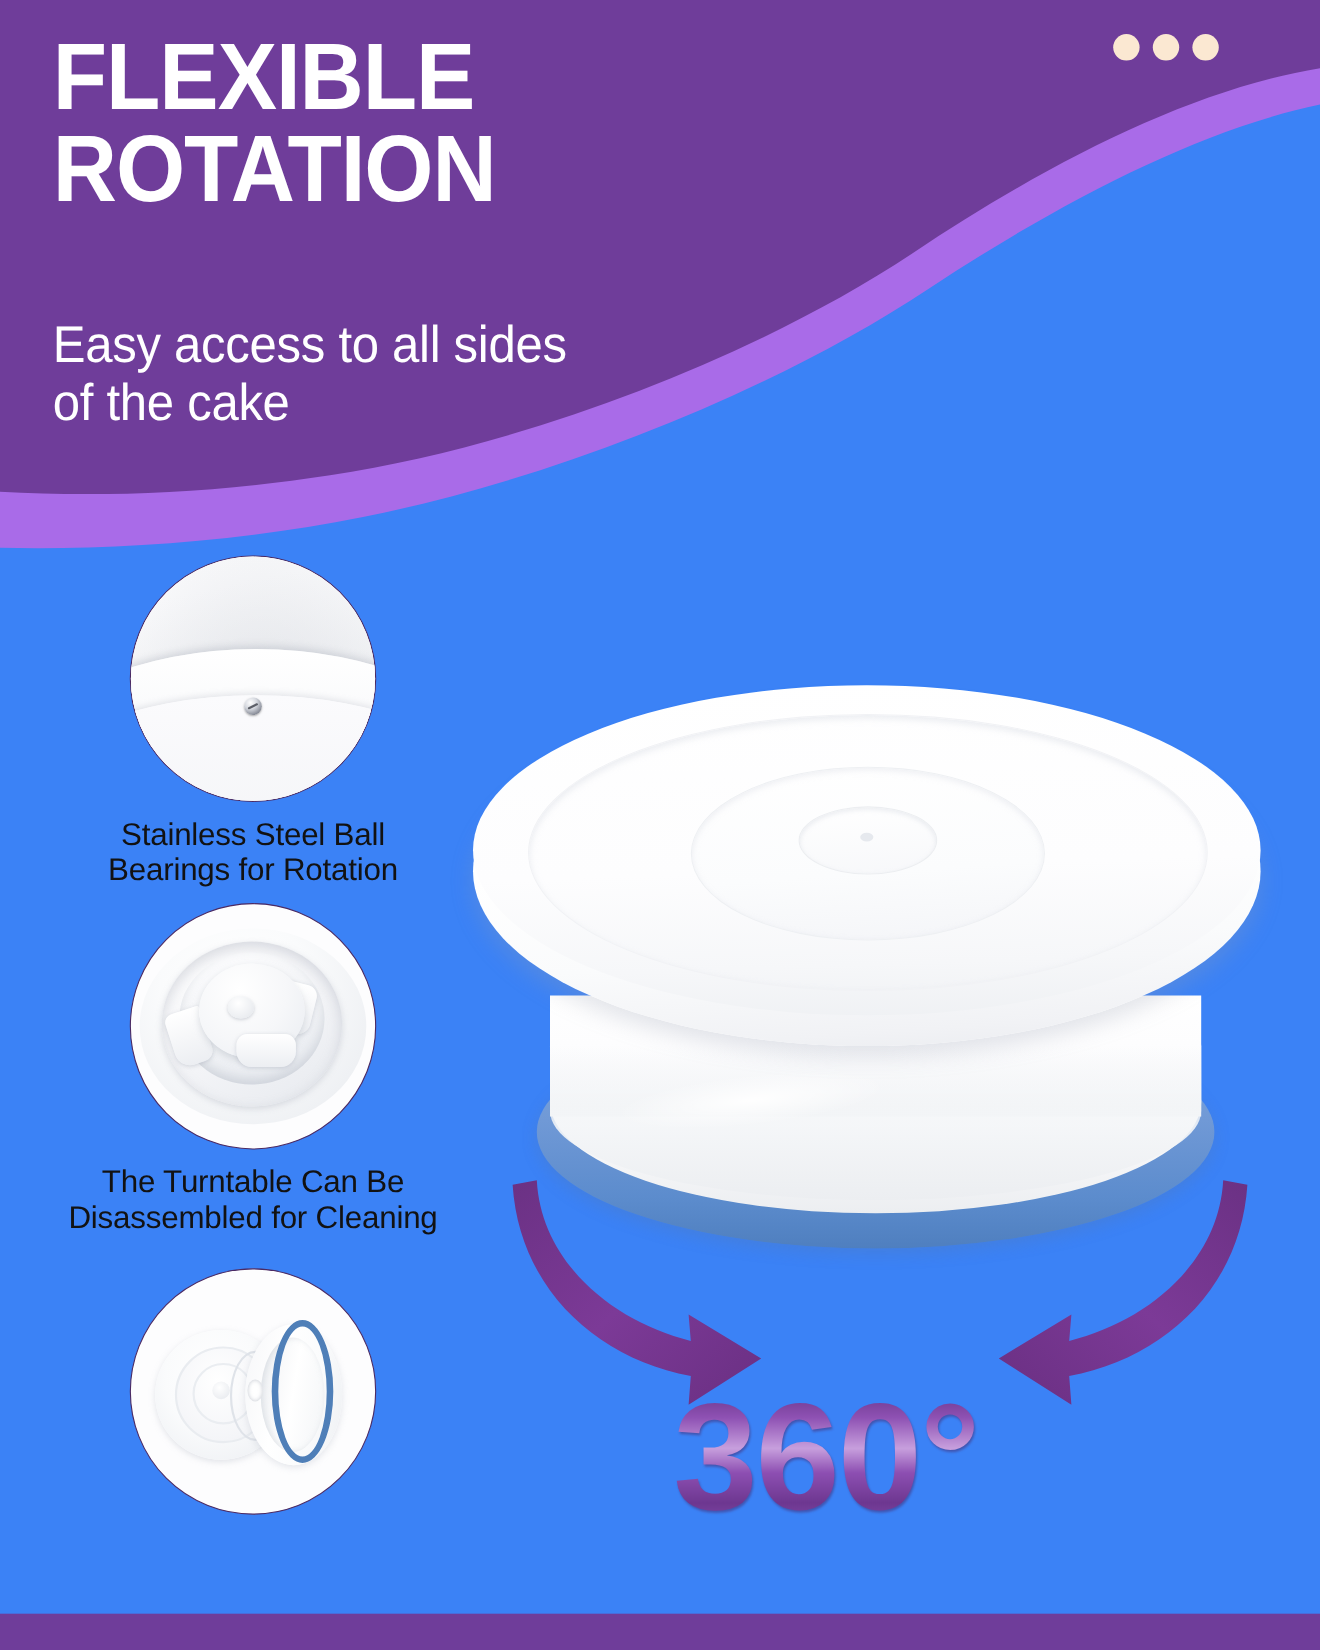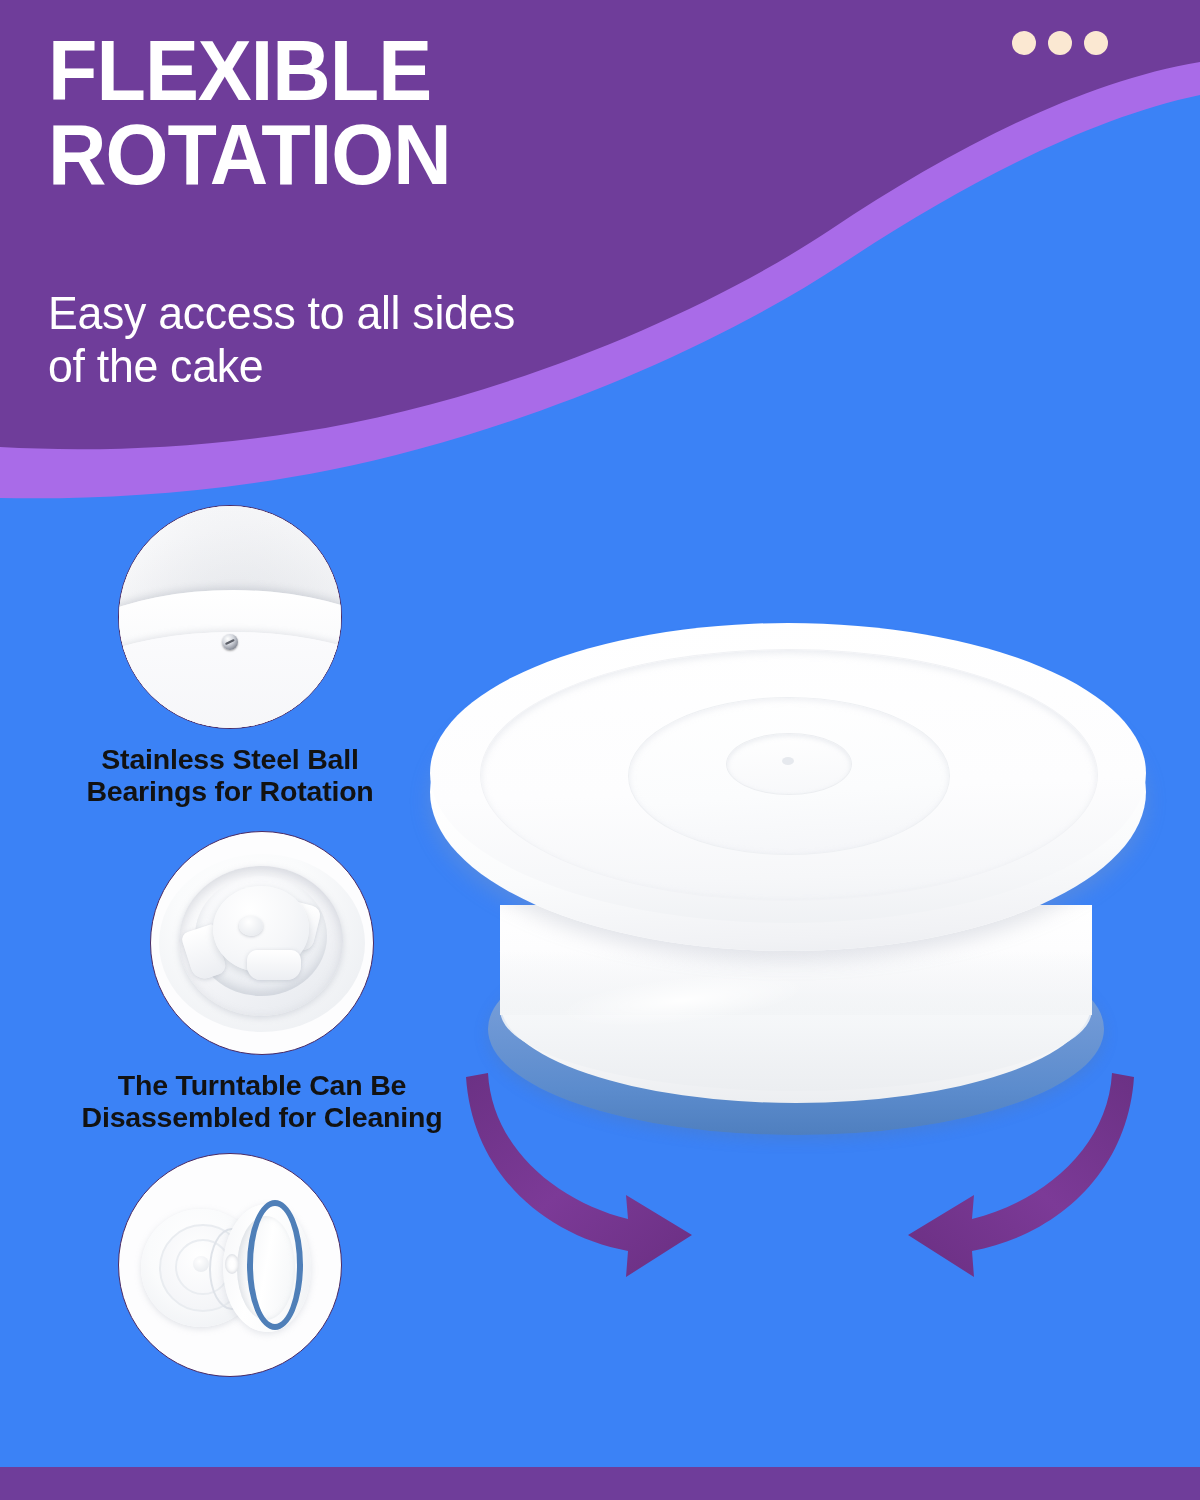--- a/index.html
+++ b/index.html
@@ -93,40 +93,40 @@
     width: 460px;
     z-index: 5;
   }
   .feature {
     position: absolute;
     left: 0;
     width: 460px;
     text-align: center;
   }
   .feature-0 { top: 0px; }
-  .feature-1 { top: 326px; padding-left: 32px; }
+  .feature-1 { top: 316px; }
   .feature-2 { top: 648px; }
 
   .circle {
     position: relative;
     width: 222px;
     height: 222px;
     margin: 0 auto;
     border-radius: 50%;
     border: 1.6px solid #4b2a63;
     background: #fdfdfe;
     overflow: hidden;
   }
 
   .feature-label {
     margin-top: 14px;
     color: #121212;
     font-family: "Liberation Sans", sans-serif;
     font-size: 28.5px;
-    font-weight: bold;
+    font-weight: normal;
     line-height: 1.14;
     letter-spacing: -0.2px;
     white-space: pre-line;
   }
 
   
   .c1-plate {
     position: absolute;
     left: -64px; top: -96px;
     width: 360px; height: 290px;
@@ -574,16 +574,17 @@
 
       <g>
         <path d="M682,18
                  C678,92 614,146 542,164
                  L544,140 L478,180 L544,222 L542,196
                  C628,180 698,116 704,22 Z" fill="url(#arrGradR)"></path>
       </g>
     </svg>
   </div>
 
+  <div class="deg-text">360°</div>
 
   <div class="footer-bar"></div>
 
 </div>
 
 </body></html>

